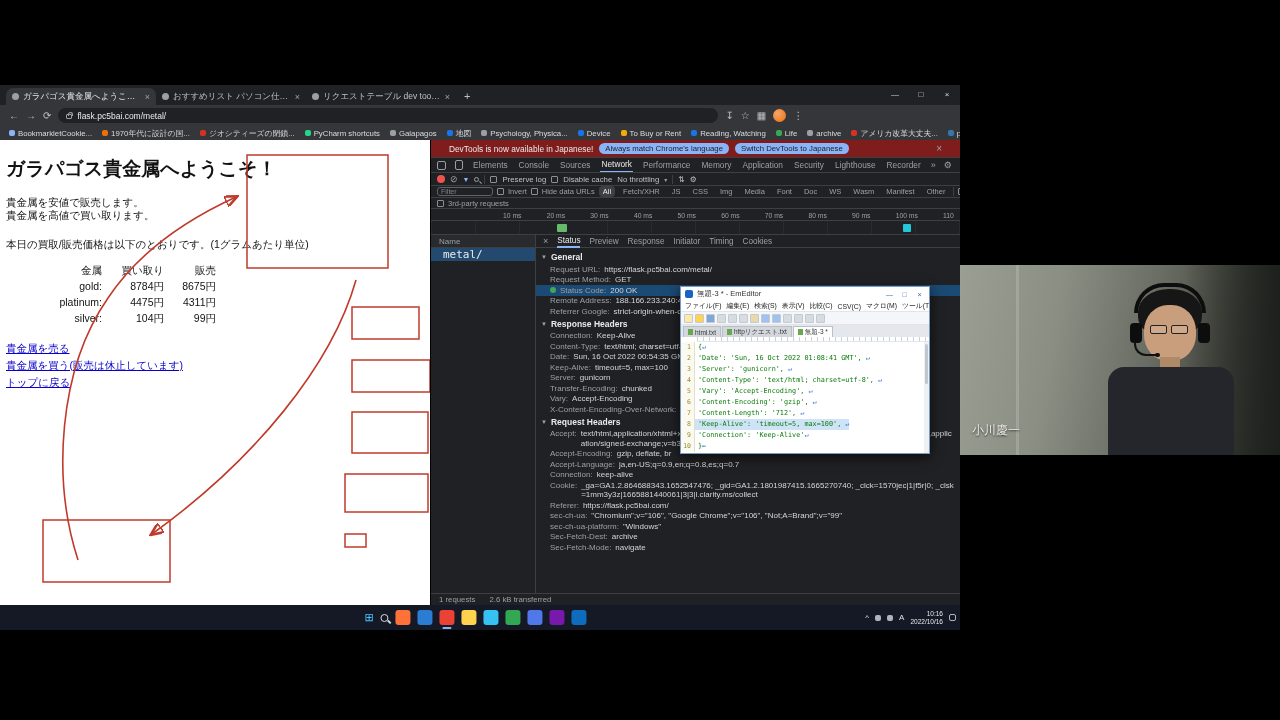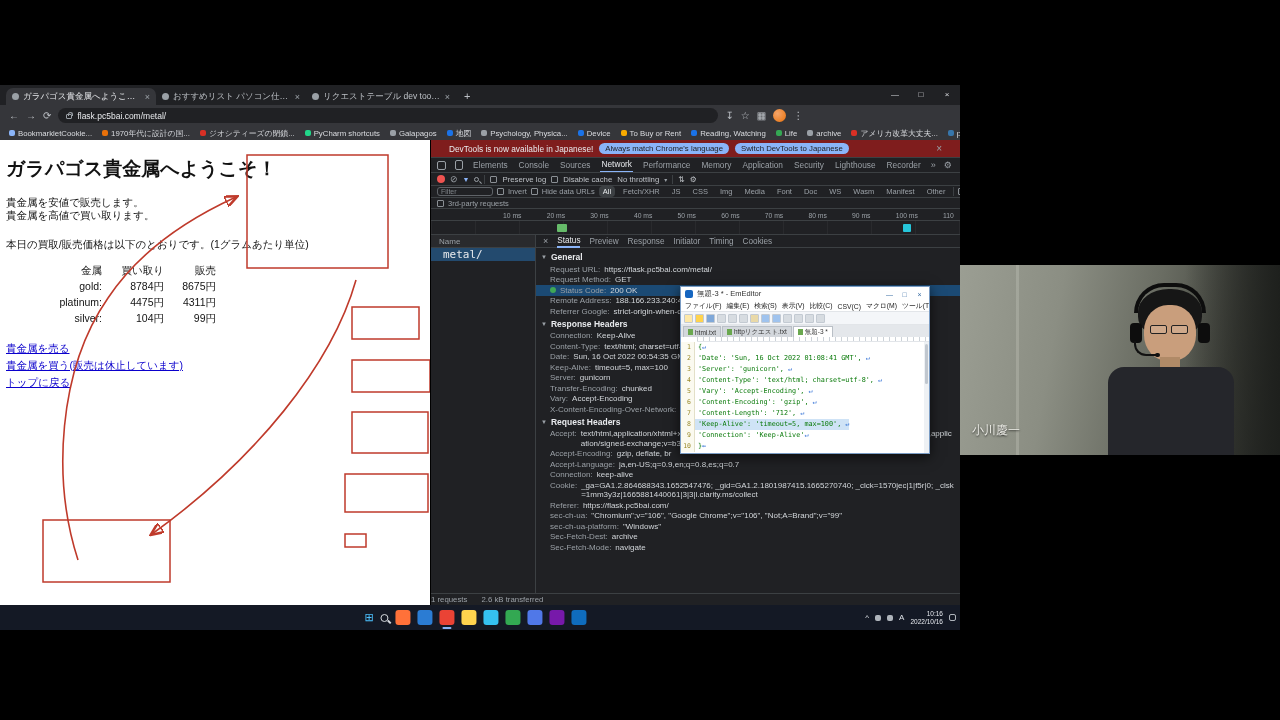--- a/index.html
+++ b/index.html
@@ -100,21 +100,21 @@
   .det-tab { flex:none; padding:1px 0; }
   .det-tab.active { color:#e8eaed; border-bottom:2px solid #8ab4f8; }
   .det-body { flex:1; overflow:hidden; padding-top:2px; }
   .sec-h { display:flex; align-items:center; gap:4px; font-size:8.5px; font-weight:bold; color:#e8eaed; padding:2px 0 2px 5px; }
   .tri { color:#9aa0a6; font-size:6px; }
   .hdr-row { display:flex; align-items:flex-start; gap:4px; padding:0.5px 4px 0.5px 14px; font-size:8px; line-height:9.5px; }
   .hdr-row.active { background:#1b4a74; }
   .hdot { width:6px; height:6px; border-radius:50%; background:#3fa757; flex:none; margin-top:1.5px; }
   .hn { color:#9aa0a6; flex:none; }
   .hv { color:#d2d6da; word-break:break-all; min-width:0; }
-  .dt-status { height:12px; flex:none; display:flex; align-items:center; gap:14px; border-top:1px solid #3c4043; padding-left:0; font-size:7.8px; color:#9aa0a6; }
+  .dt-status { height:12px; flex:none; display:flex; align-items:center; gap:14px; border-top:1px solid #3c4043; padding-left:8px; font-size:7.8px; color:#9aa0a6; }
 
   
   .emeditor { position:absolute; left:680px; top:286px; width:250px; height:168px; background:#fff; border:1px solid #7a9cc4; box-shadow:0 3px 12px rgba(0,0,0,.65); z-index:60; display:flex; flex-direction:column; }
   .em-title { height:14px; flex:none; display:flex; align-items:center; gap:4px; padding:0 4px; background:#fff; }
   .em-app-icon { width:8px; height:8px; background:#1565c0; border-radius:2px; flex:none; }
   .em-title-text { color:#333; font-size:7.5px; flex:1; white-space:nowrap; overflow:hidden; }
   .em-ctl { width:11px; text-align:center; color:#3b6ea5; font-size:7px; flex:none; }
   .em-menu { height:11px; flex:none; display:flex; align-items:center; gap:5px; padding:0 4px; font-size:6.8px; color:#222; border-bottom:1px solid #e2e5e9; white-space:nowrap; overflow:hidden; }
   .em-menu-item { flex:none; }
   .em-toolbar { height:13px; flex:none; display:flex; align-items:center; gap:2px; padding:0 3px; border-bottom:1px solid #e2e5e9; background:#f4f6f9; }

